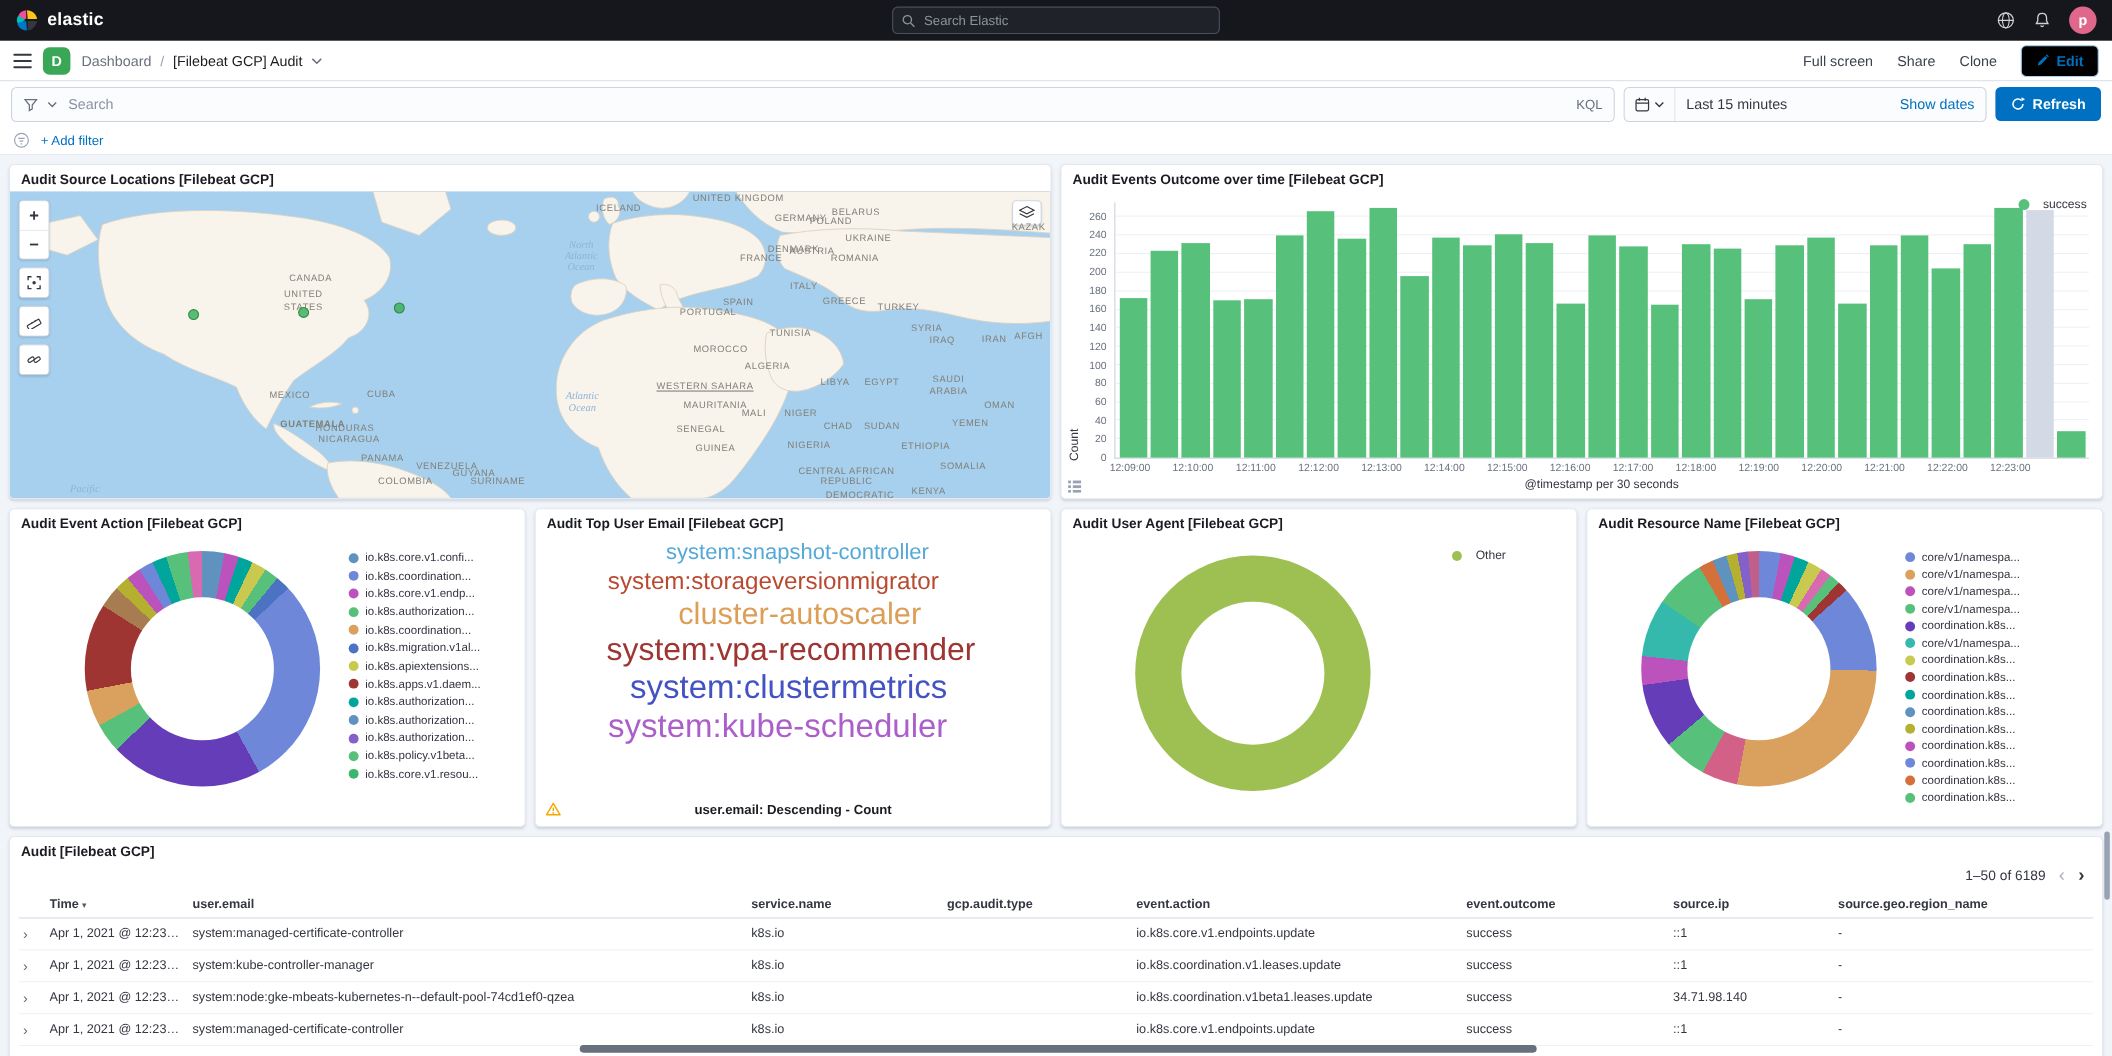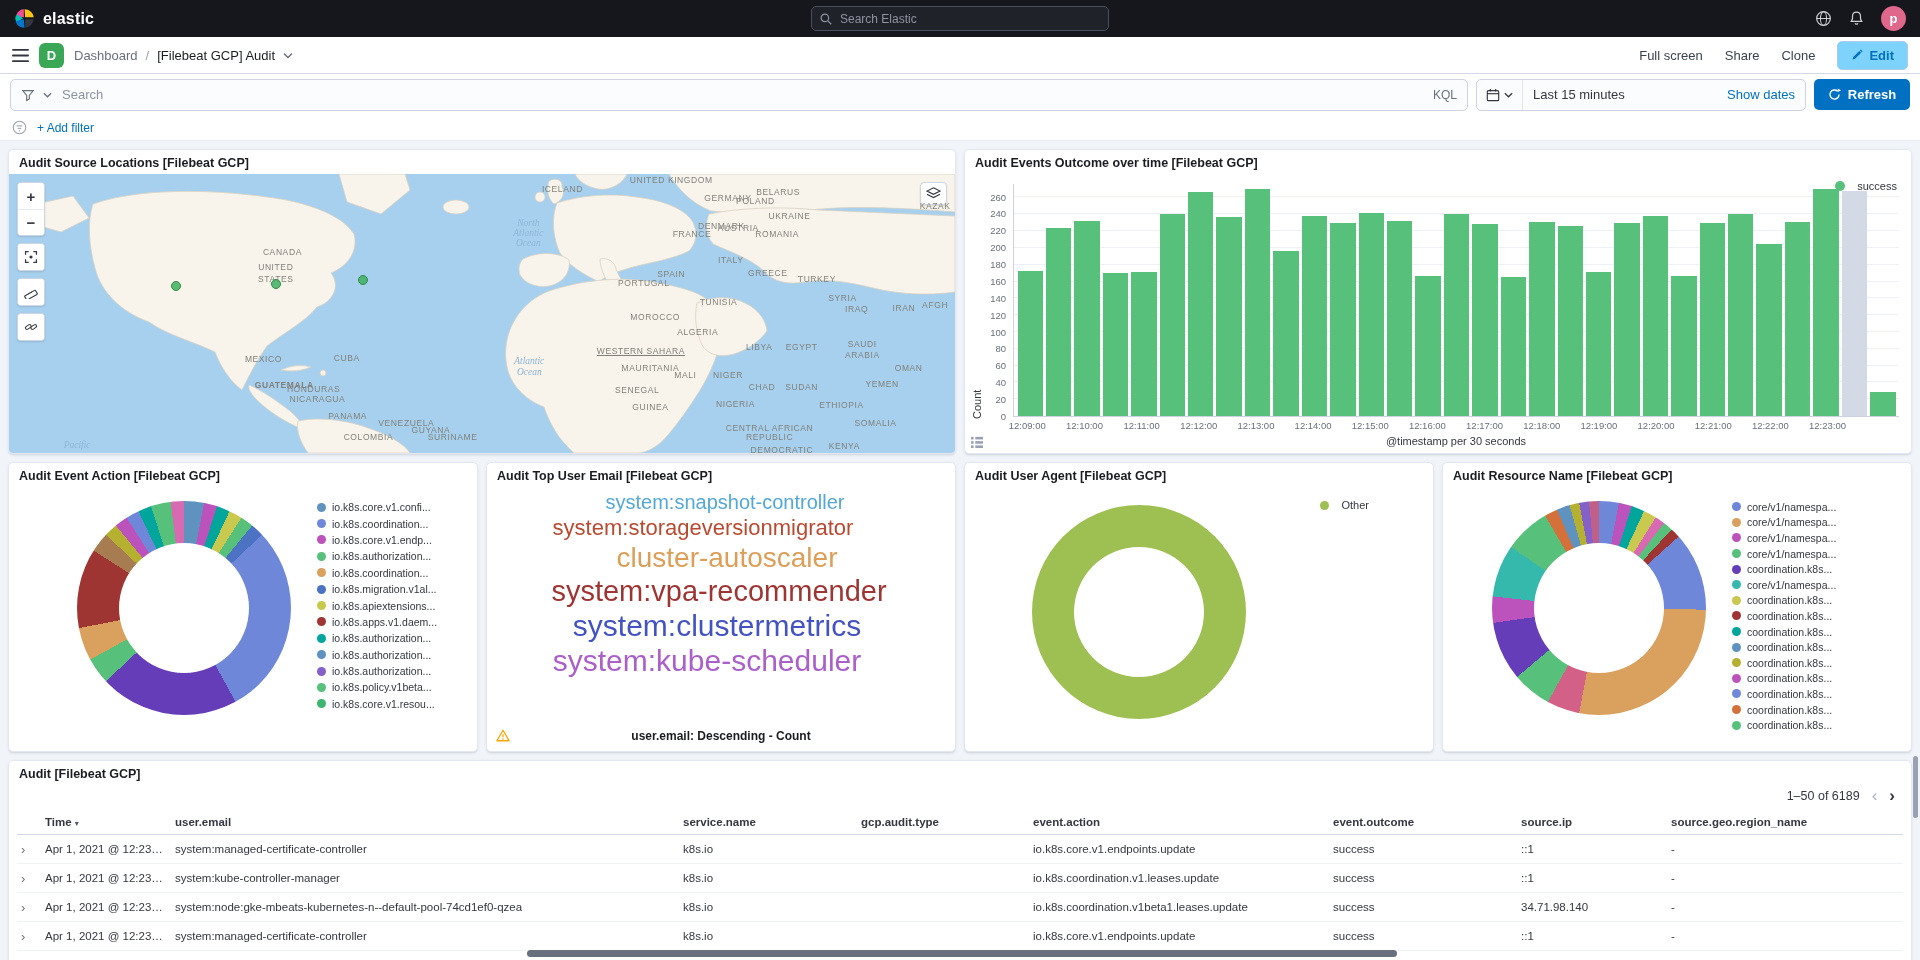--- a/index.html
+++ b/index.html
@@ -27,21 +27,21 @@
   .nav-bar{height:37px;background:#fff;border-bottom:1px solid #d3dae6;display:flex;align-items:center;padding:0 12px;gap:10px;}
   .space-badge{width:25px;height:25px;border-radius:6px;background:#3aa757;color:#fff;font-weight:700;font-size:13px;
     display:flex;align-items:center;justify-content:center;cursor:pointer;}
   .crumbs{display:flex;align-items:center;gap:8px;font-size:13px;}
   .crumb-root{color:#69707d;cursor:pointer;}
   .crumb-sep{color:#98a2b3;}
   .crumb-cur{color:#1a1c21;}
   .nav-right{margin-left:auto;display:flex;align-items:center;gap:22px;font-size:13px;}
   .nav-link{color:#39434f;cursor:pointer;}
   .edit-btn{display:flex;align-items:center;gap:6px;border:1px solid #a9cdea;color:#0071c2;font-weight:600;
-    background:#7dd3fc;border-radius:5px;height:29px;padding:0 13px;font-size:13px;cursor:pointer;}
+    background:#000000;border-radius:5px;height:29px;padding:0 13px;font-size:13px;cursor:pointer;}
 
   
   .query-bar{height:41px;background:#fff;display:flex;align-items:center;padding:0 10px;gap:8px;}
   .query-input{flex:1;height:32px;border:1px solid #cdd4e0;border-radius:5px;background:#fbfcfd;
     display:flex;align-items:center;padding:0 10px;gap:8px;}
   .query-input input{flex:1;border:none;outline:none;background:transparent;font:inherit;font-size:13px;color:#343741;}
   .query-input input::placeholder{color:#8b93a3;}
   .q-lang{font-size:12px;color:#69707d;cursor:pointer;}
   .date-picker{width:330px;height:32px;border:1px solid #cdd4e0;border-radius:5px;background:#fbfcfd;
     display:flex;align-items:center;font-size:13px;}

